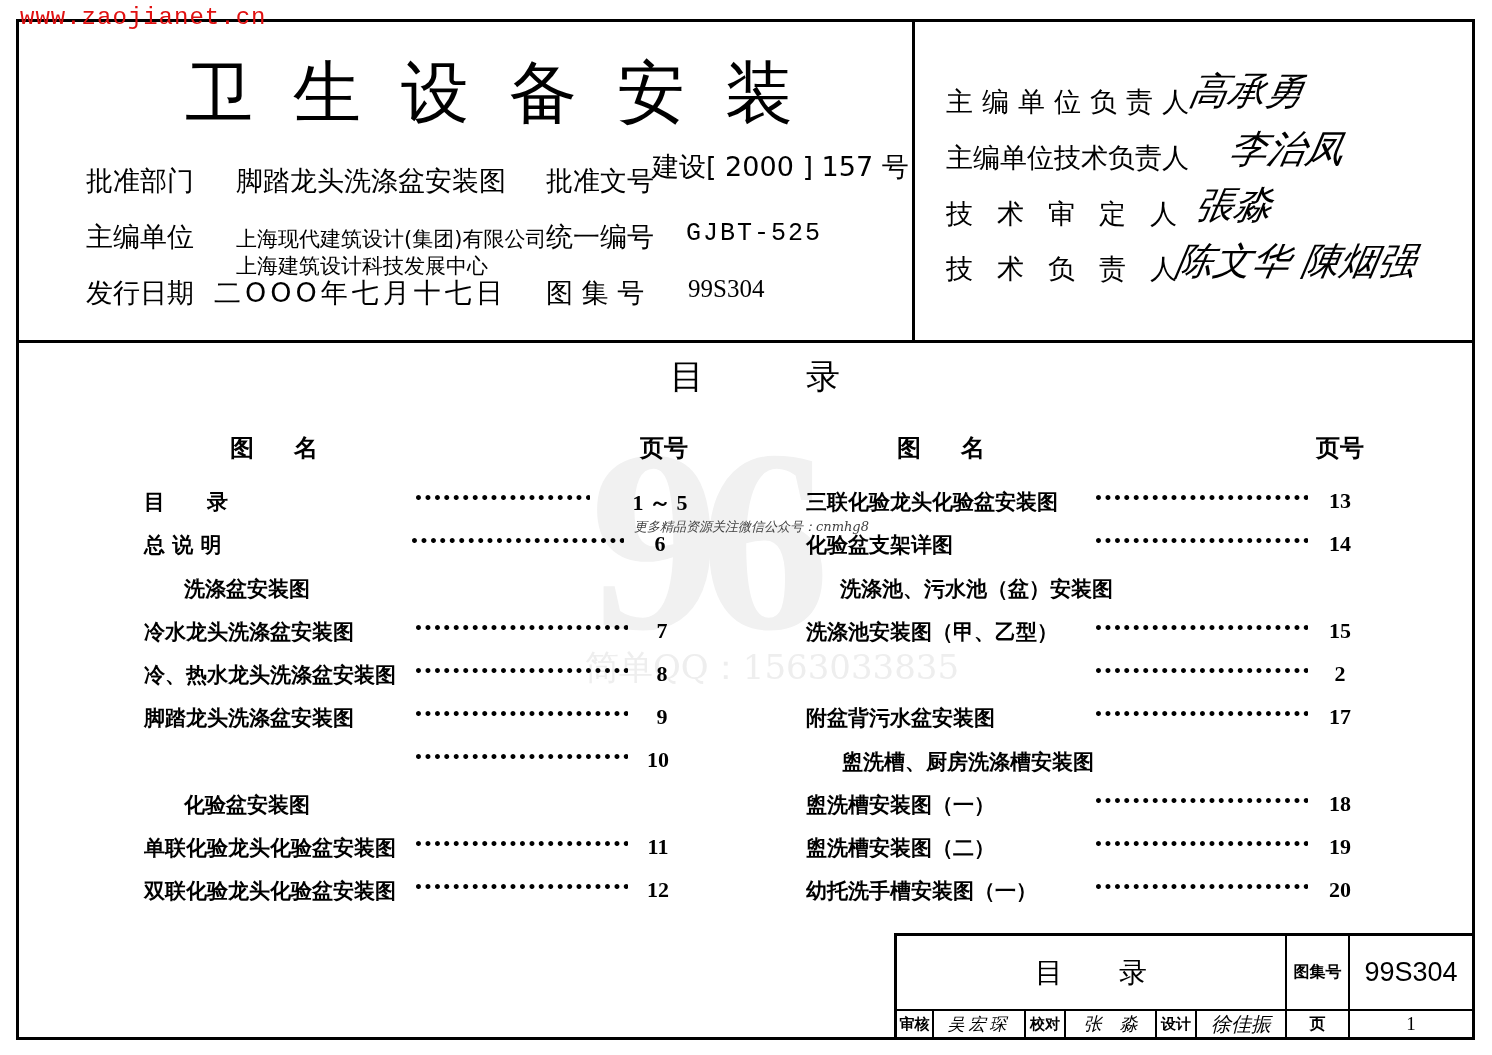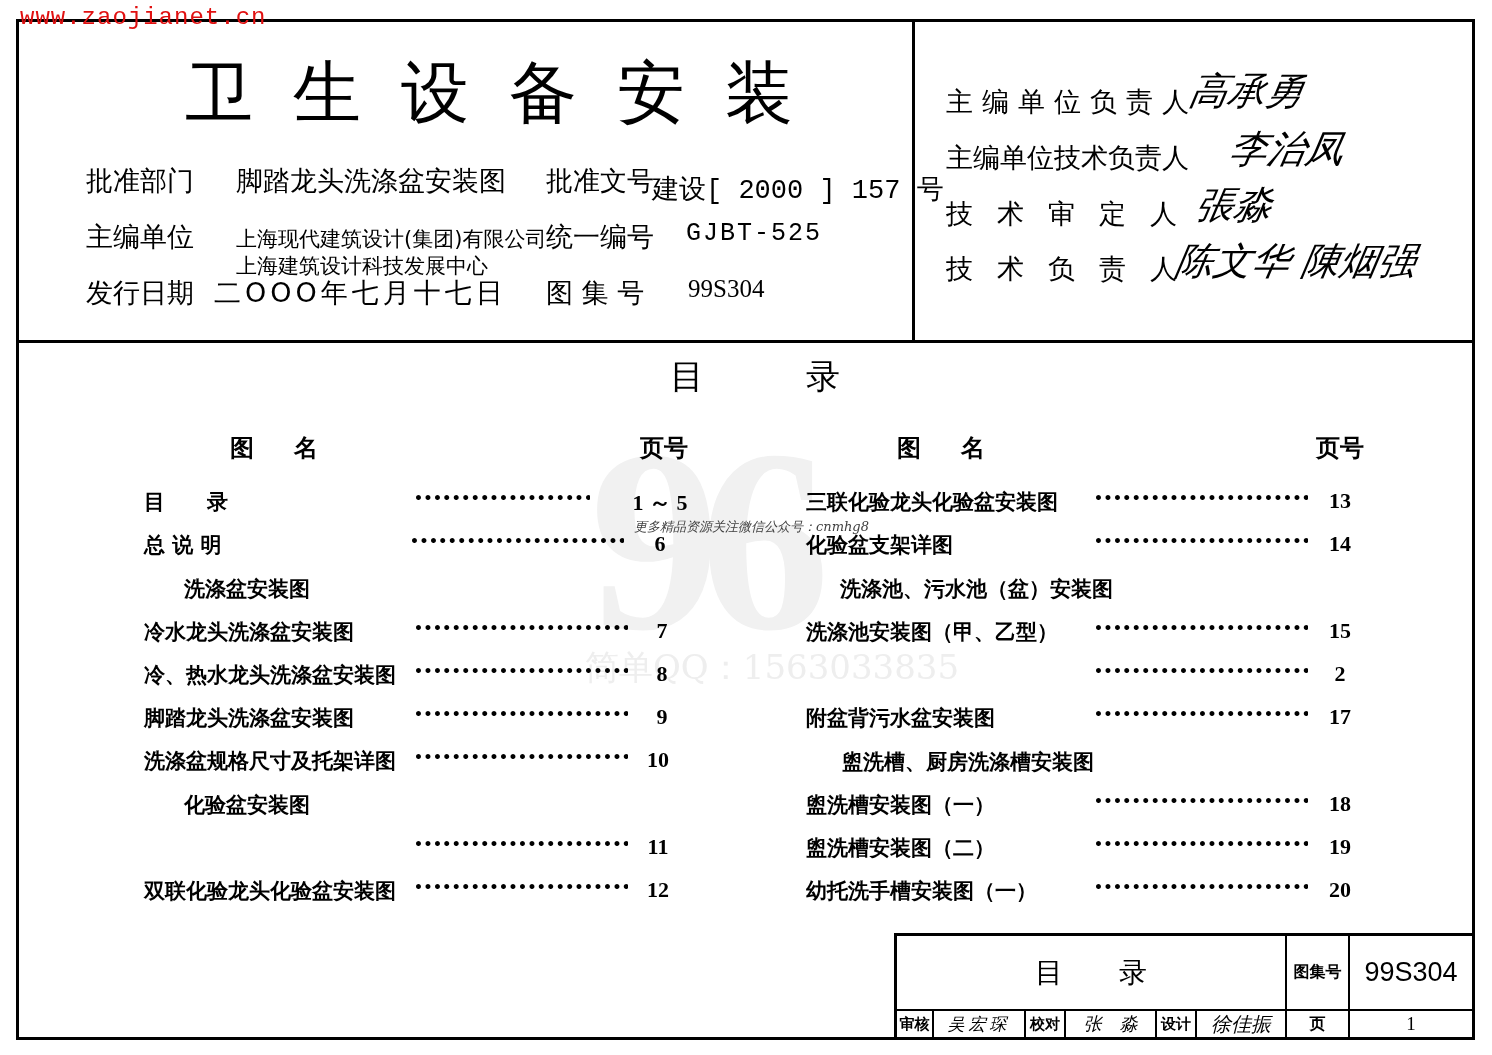--- a/index.html
+++ b/index.html
@@ -59,21 +59,21 @@
 <div class="abs info-value" style="left:236px;top:163px;">脚踏龙头洗涤盆安装图</div>
 
 <div class="abs info-label" style="left:86px;top:219px;">主编单位</div>
 <div class="abs info-small" style="left:236px;top:207px;">上海现代建筑设计(集团)有限公司</div>
 <div class="abs info-small" style="left:236px;top:234px;">上海建筑设计科技发展中心</div>
 
 <div class="abs info-label" style="left:86px;top:275px;">发行日期</div>
 <div class="abs info-value" style="left:214px;top:275px;letter-spacing:4px;text-align:center;">二OOO年七月十七日</div>
 
 <div class="abs info-label" style="left:546px;top:163px;">批准文号</div>
-<div class="abs info-value" style="left:652px;top:171px;font-family:Liberation Mono, monospace;">建设[ 2000 ] 157 号</div>
+<div class="abs info-value" style="left:652px;top:149px;">建设[ 2000 ] 157 号</div>
 
 <div class="abs info-label" style="left:546px;top:219px;">统一编号</div>
 <div class="abs info-value mono" style="left:686px;top:219px;font-size:25px;letter-spacing:2px;">GJBT-525</div>
 
 <div class="abs info-label" style="left:546px;top:275px;">图 集 号</div>
 <div class="abs info-value" style="left:688px;top:275px;font-family:'Liberation Serif',serif;font-size:25px;">99S304</div>
 
 <div class="abs resp-label" style="left:946px;top:84px;letter-spacing:9px;">主编单位负责人</div>
 <div class="abs sig" style="left:1190px;top:66px;">高承勇</div>
 
@@ -113,26 +113,26 @@
   <span class="name">冷、热水龙头洗涤盆安装图</span>
   <span class="dots" style="left:270px;width:214px;">••••••••••••••••••••••••••••••••••••••••••••••••••••</span>
   <span class="page" style="left:488px;">8</span>
 </div>
 <div class="row" style="left:144px;top:704px;width:560px;">
   <span class="name">脚踏龙头洗涤盆安装图</span>
   <span class="dots" style="left:270px;width:214px;">••••••••••••••••••••••••••••••••••••••••••••••••••••</span>
   <span class="page" style="left:488px;">9</span>
 </div>
 <div class="row" style="left:144px;top:747px;width:560px;">
-  <span class="name">洗涤盆规格尺寸及托架详图</span>
   <span class="dots" style="left:270px;width:214px;">••••••••••••••••••••••••••••••••••••••••••••••••••••</span>
   <span class="page" style="left:484px;">10</span>
 </div>
 <div class="section" style="left:184px;top:791px;">化验盆安装图</div>
 <div class="row" style="left:144px;top:834px;width:560px;">
+  <span class="name">单联化验龙头化验盆安装图</span>
   <span class="dots" style="left:270px;width:214px;">••••••••••••••••••••••••••••••••••••••••••••••••••••</span>
   <span class="page" style="left:484px;">11</span>
 </div>
 <div class="row" style="left:144px;top:877px;width:560px;">
   <span class="name">双联化验龙头化验盆安装图</span>
   <span class="dots" style="left:270px;width:214px;">••••••••••••••••••••••••••••••••••••••••••••••••••••</span>
   <span class="page" style="left:484px;">12</span>
 </div>
 
 <div class="row" style="left:806px;top:488px;width:570px;">

